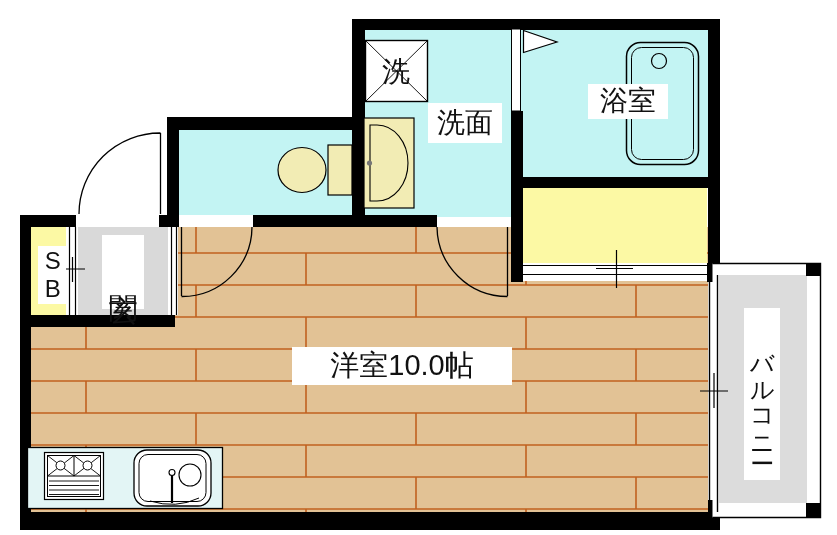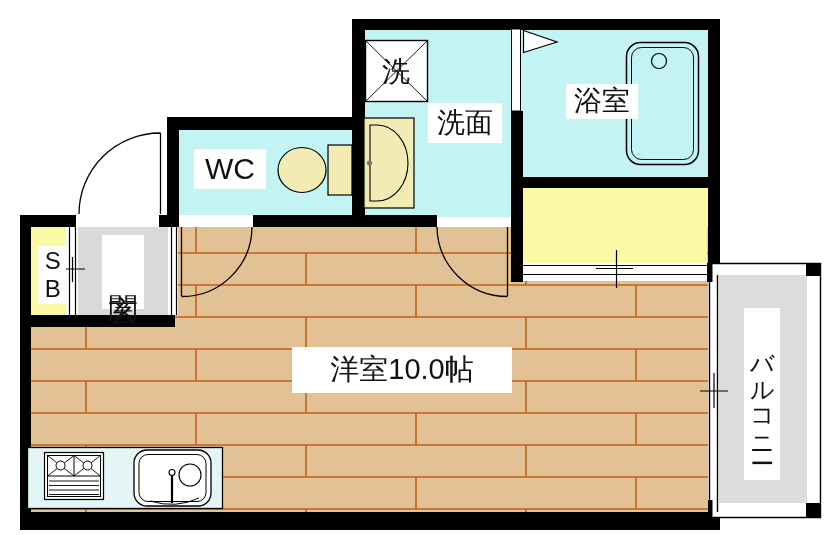--- a/index.html
+++ b/index.html
@@ -129,20 +129,19 @@
         <path d="M150,501 Q176,509 199,498" stroke-width="1"></path>
         <line x1="172" y1="474" x2="172" y2="503" stroke-width="2.2"></line>
         <circle cx="172" cy="472.5" r="3" fill="#ffffff" stroke-width="1.1"></circle>
       </g>
     </g>
   </g>
 </svg>
 
 <div class="lbl" style="left:370px;top:52px;width:52px;height:40px;font-size:28px;background:transparent">洗</div>
 <div class="lbl" style="left:428px;top:103px;width:74px;height:40px;font-size:28px">洗面</div>
-<div class="lbl" style="left:566px;top:84px;width:72px;height:35px;font-size:28px">浴室</div>
-<div class="lbl" style="left:194px;top:149px;width:72px;height:40px;font-size:30px">WC</div>
+<div class="lbl" style="left:588px;top:84px;width:80px;height:35px;font-size:28px">浴室</div>
 <div class="lbl vert" style="left:102px;top:235px;width:42px;height:74px;font-size:29px">玄関</div>
 <div class="lbl vert" style="left:38px;top:246px;width:28px;height:58px;font-size:24px">SB</div>
 <div class="lbl vert" style="left:744px;top:308px;width:36px;height:172px;font-size:24px">バルコニー</div>
-<div class="lbl" style="left:292px;top:347px;width:220px;height:46px;font-size:29px">洋室10.0帖</div>
+<div class="lbl" style="left:292px;top:347px;width:220px;height:38px;font-size:29px">洋室10.0帖</div>
 
 </div>
 
 </body></html>

